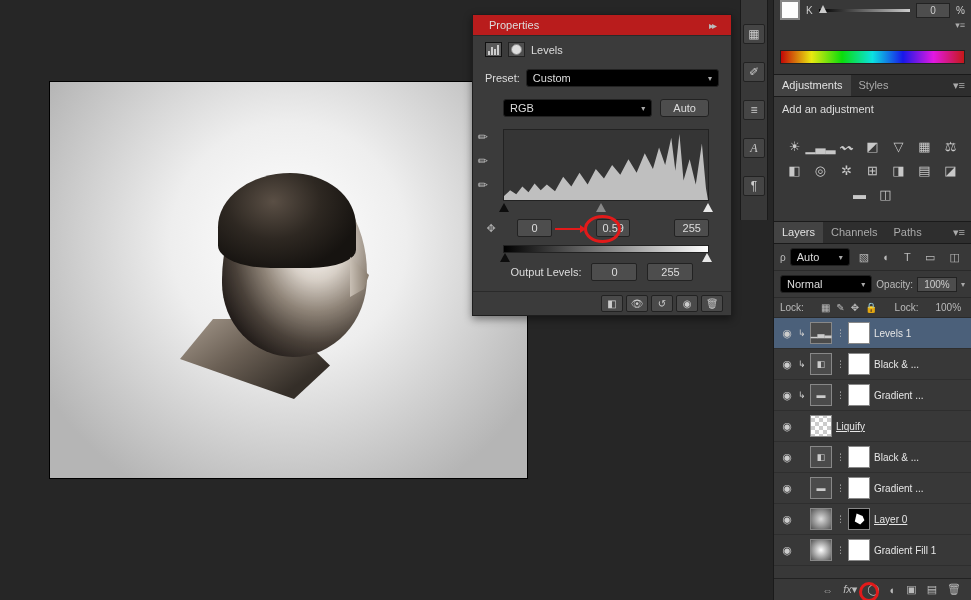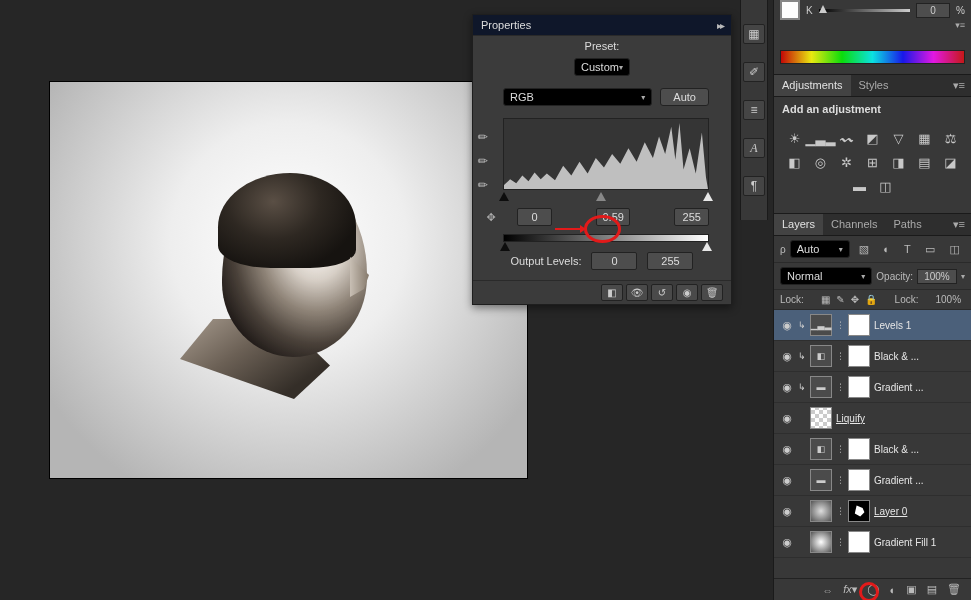--- a/index.html
+++ b/index.html
@@ -14,29 +14,29 @@
 .neck { position: absolute; left: 0px; top: 142px; width: 150px; height: 80px; background: linear-gradient(145deg, #a89c8f 0%, #6b6055 40%, #342e28 80%); clip-path: polygon(22% 0%, 68% 0%, 100% 58%, 76% 100%, 0% 50%); }
 .nose { position: absolute; left: 170px; top: 80px; width: 20px; height: 40px; background: linear-gradient(90deg, #c8bfb4, #827668); clip-path: polygon(0 0, 95% 45%, 70% 80%, 0 100%); border-radius: 0 60% 50% 0; }
 
 
 .status { position: absolute; left: 0; bottom: 0; width: 735px; height: 30px; background: #262626; display: flex; align-items: center; font-size: 11px; color: #bbb; border-top: 1px solid #1a1a1a; }
 .status .zoom { padding: 0 10px; border-right: 1px solid #444; }
 .status .play { margin-left: 18px; font-size: 10px; }
 
 
 .properties { position: absolute; left: 472px; top: 14px; width: 260px; background: #3b3b3b; border: 1px solid #1e1e1e; box-shadow: 0 3px 8px rgba(0,0,0,.45); color: #ddd; }
-.panel-head { background: #0f172a; padding: 4px 8px; font-size: 11px; display: flex; justify-content: space-between; align-items: center; border-bottom: 1px solid #2a2a2a; }
+.panel-head { background: #b91c1c; padding: 4px 16px; font-size: 11px; display: flex; justify-content: space-between; align-items: center; border-bottom: 1px solid #2a2a2a; }
 .panel-head .collapse { letter-spacing: -2px; font-size: 10px; color: #bbb; }
 .levels-title { display: flex; align-items: center; gap: 6px; padding: 6px 12px 8px; font-size: 11px; }
 .levels-title .ic { width: 17px; height: 15px; background: #4e4e4e; border: 1px solid #222; display: flex; align-items: center; justify-content: center; }
 .levels-title .ic.active { background: #5a5a5a; border-color: #111; }
 .levels-title .bars { display: flex; gap: 1px; align-items: flex-end; height: 10px; }
 .levels-title .bars span { width: 2px; background: #ccc; }
 .levels-title .maskic { width: 11px; height: 11px; background: #ddd; border-radius: 50%; border: 1px solid #888; }
-.preset-row { display: flex; align-items: center; gap: 6px; padding: 4px 12px 8px; flex-direction: column; }
+.preset-row { display: flex; align-items: center; gap: 6px; padding: 4px 12px 8px; }
 .select { flex: 1; background: #000000; border: 1px solid #222; border-radius: 3px; padding: 2px 6px; font-size: 11px; color: #ddd; display: flex; justify-content: space-between; align-items: center; }
 .select .chev { font-size: 8px; color: #aaa; }
 .channel-row { display: flex; gap: 8px; align-items: center; padding: 4px 22px 6px 30px; }
 .btn { background: #4d4d4d; border: 1px solid #222; border-radius: 3px; padding: 2px 12px; font-size: 11px; color: #ddd; text-align: center; }
 .histogram { margin: 6px 22px 4px 30px; height: 72px; background: #353535; border: 1px solid #222; position: relative; overflow: hidden; }
 .histo-svg { width: 100%; height: 100%; }
 .slider-track { margin: 0 22px 0 30px; height: 8px; position: relative; }
 .tri { position: absolute; top: -2px; width: 0; height: 0; border-left: 5px solid transparent; border-right: 5px solid transparent; }
 .tri.black { border-bottom: 9px solid #0d0d0d; left: -4px; }
 .tri.gray  { border-bottom: 9px solid #888; left: 45%; }
@@ -67,21 +67,21 @@
 .colorbar .lab { font-size: 10px; color: #ccc; }
 .colorbar .slider { flex: 1; height: 3px; background: linear-gradient(90deg, #000, #ccc); position: relative; }
 .colorbar .val { width: 34px; background: #4d4d4d; border: 1px solid #222; text-align: center; font-size: 10px; padding: 1px 0; }
 .colorbar .pct { font-size: 10px; }
 .menu-sep { height: 4px; display: flex; justify-content: flex-end; padding-right: 6px; color: #aaa; font-size: 9px; }
 .spectrum { margin: 26px 6px 6px; height: 14px; background: linear-gradient(90deg, #c40707, #e9e910, #0bdc0b, #0be1e1, #1818e8, #e218e2, #c61818); border: 1px solid #222; }
 .tabs { display: flex; background: #2e2e2e; border-top: 1px solid #1a1a1a; border-bottom: 1px solid #1a1a1a; margin-top: 10px; }
 .tab { padding: 4px 8px; font-size: 11px; color: #aaa; }
 .tab.active { background: #434343; color: #e2e2e2; }
 .adj-body { padding: 6px 8px 8px; }
-.adj-title { font-size: 11px; font-weight: bold; color: #ddd; margin-bottom: 14px; }
+.adj-title { font-size: 11px; font-weight: normal; color: #ddd; margin-bottom: 22px; }
 .adj-grid { display: flex; flex-wrap: wrap; gap: 6px; justify-content: center; }
 .adj-ic { width: 20px; height: 18px; display: flex; align-items: center; justify-content: center; color: #c8c8c8; font-size: 13px; }
 
 
 .layer-opts { display: flex; align-items: center; gap: 4px; padding: 4px 6px; border-bottom: 1px solid #2a2a2a; }
 .layer-opts .select { flex: 0 0 60px; }
 .layer-opts .icset { display: flex; gap: 4px; flex: 1; justify-content: space-around; }
 .layer-opts .icset span { font-size: 11px; color: #bbb; }
 .blend-row { display: flex; align-items: center; gap: 4px; padding: 4px 6px; border-bottom: 1px solid #2a2a2a; }
 .blend-row .select { flex: 1; }
@@ -123,20 +123,34 @@
       <div class="nose"></div>
     </div>
   </div>
 </div>
 
 <div class="properties">
   <div class="panel-head">
     <span>Properties</span>
     <span class="collapse">▸▸</span>
   </div>
+  <div class="levels-title">
+    <span class="ic active">
+        <span class="bars">
+          <span style="height:4px"></span>
+          <span style="height:8px"></span>
+          <span style="height:6px"></span>
+          <span style="height:10px"></span>
+        </span>
+      </span>
+    <span class="ic">
+        <span class="maskic"></span>
+      </span>
+    <span>Levels</span>
+  </div>
   <div class="preset-row">
     <span>Preset:</span>
     <div class="select">
         <span>Custom</span>
         <span class="chev">▾</span>
       </div>
   </div>
   <div class="channel-row">
     <div class="select" style="flex:1">
         <span>RGB</span>

